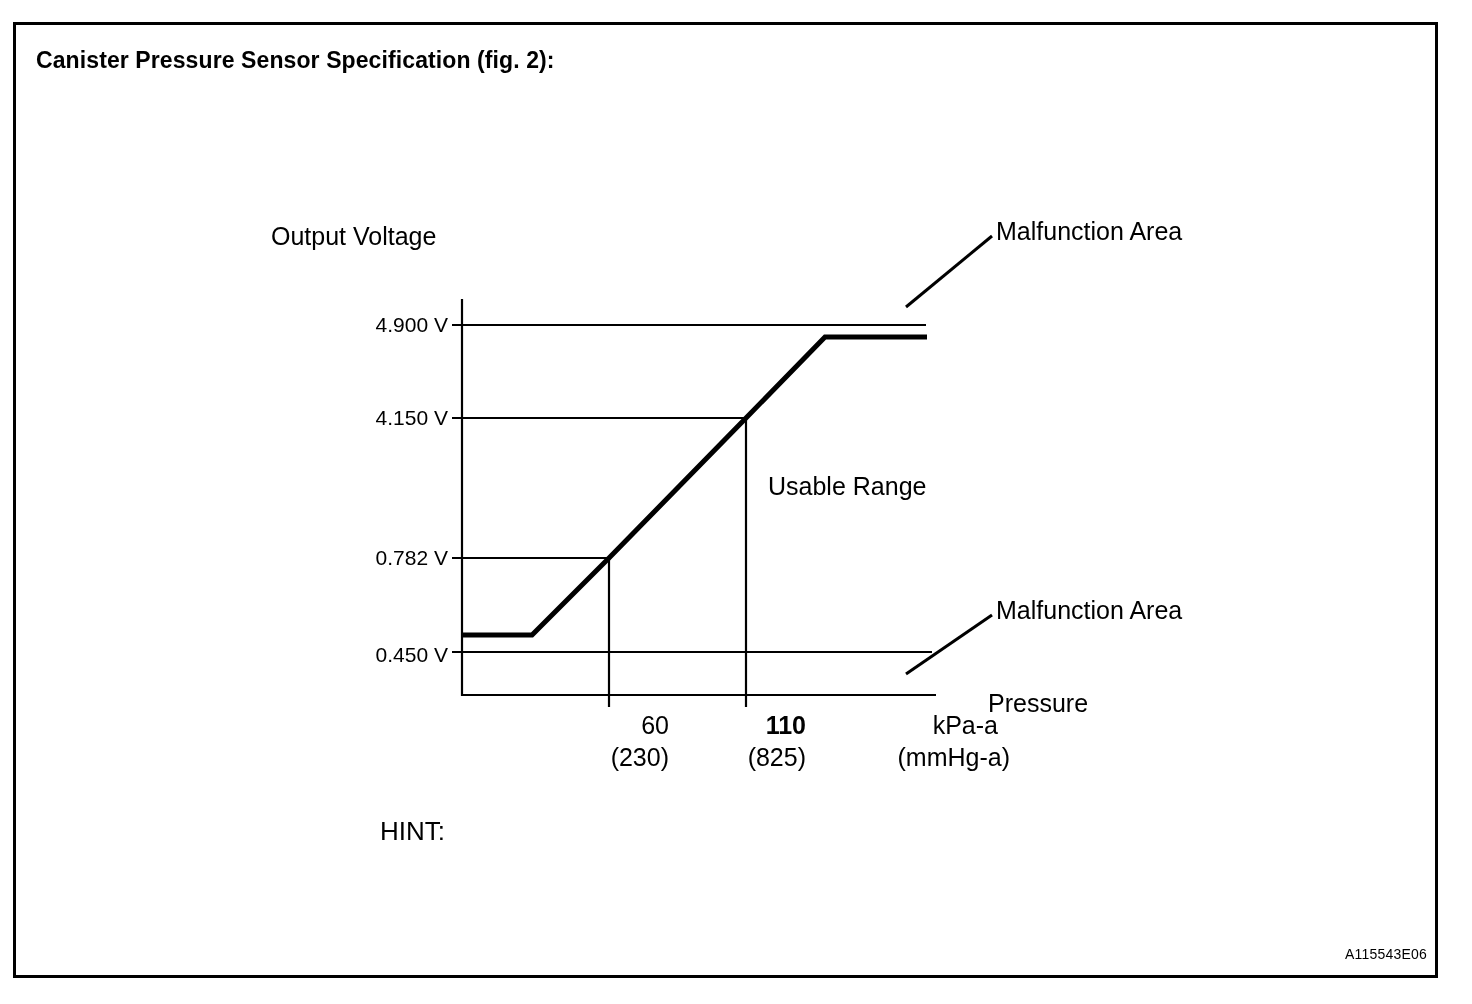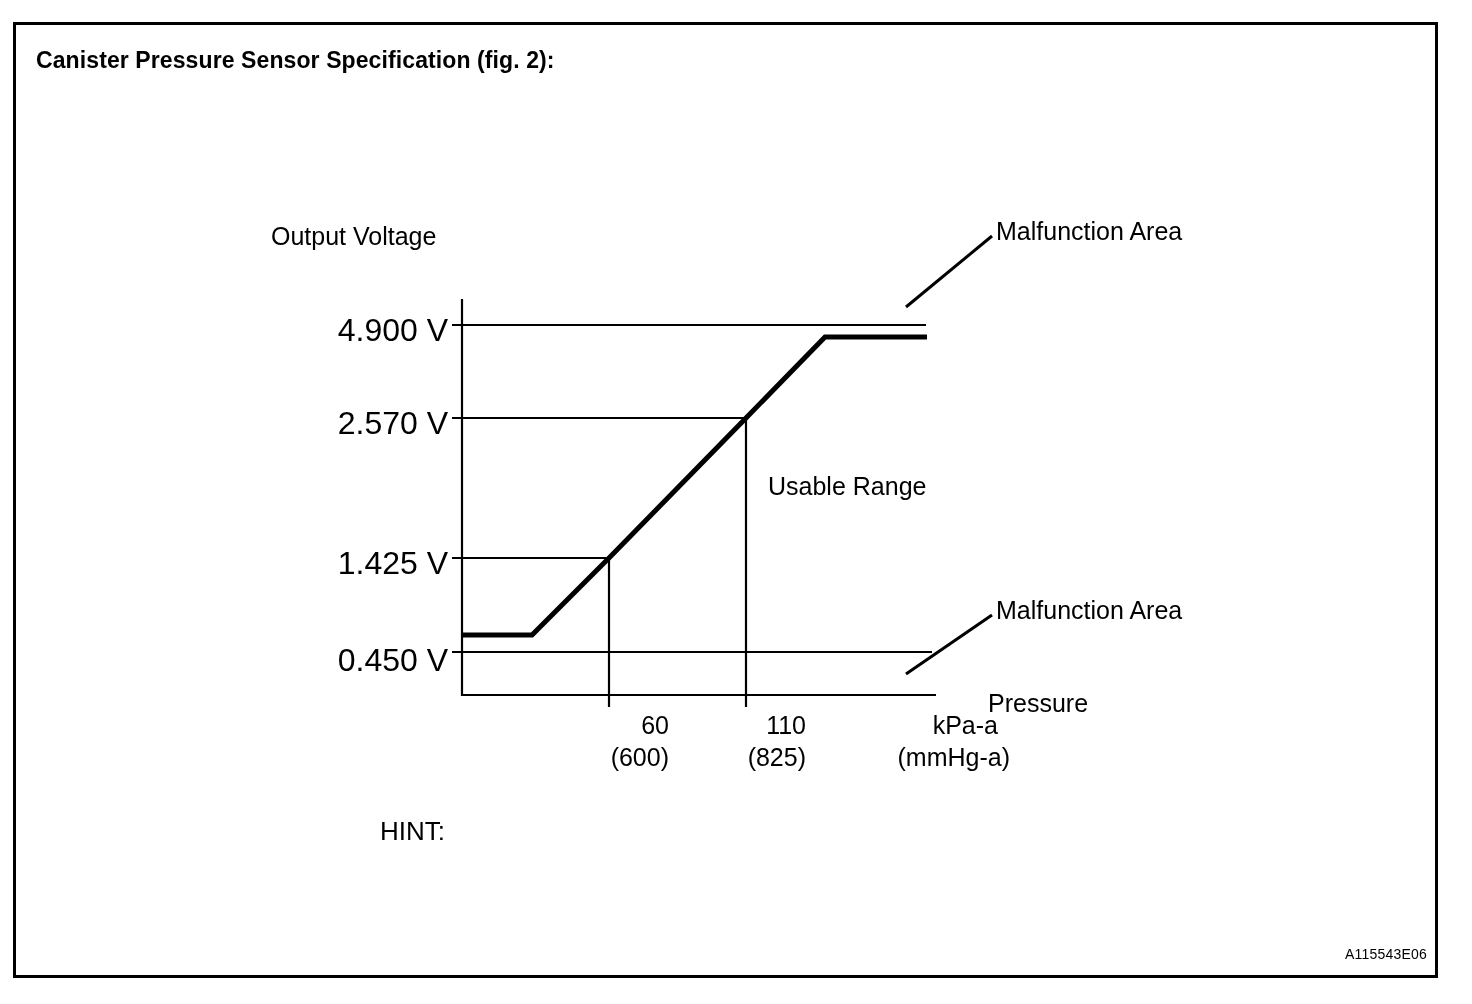--- a/index.html
+++ b/index.html
@@ -52,38 +52,38 @@
     pointer-events: none;
   }
   
   .lbl {
     position: absolute;
     font-size: 25px;
     white-space: nowrap;
     line-height: 1;
   }
   .lbl.axis-val {
-    font-size: 32px;
+    font-size: 21px;
     text-align: right;
   }
   .lbl.tick {
     font-size: 25px;
     text-align: right;
   }
   #axis-y-title { left: 271px; top: 224px; text-align: right; }
   #axis-x-title { left: 988px; top: 691px; }
 
   #v-4900 { left: 330px; top: 314px; width: 118px; }
   #v-4150 { left: 330px; top: 407px; width: 118px; }
   #v-1425 { left: 330px; top: 547px; width: 118px; }
   #v-0450 { left: 330px; top: 644px; width: 118px; }
 
   #tick-60   { left: 549px; top: 713px; width: 120px; }
   #tick-60b  { left: 549px; top: 745px; width: 120px; }
-  #tick-110  { left: 686px; top: 713px; width: 120px; }
+  #tick-110  { left: 686px; top: 713px; width: 120px; font-weight: bold; }
   #tick-110b { left: 686px; top: 745px; width: 120px; }
   #unit-kpa  { left: 874px; top: 713px; width: 124px; }
   #unit-mmhg { left: 862px; top: 745px; width: 148px; }
 
   #ann-malf-top    { left: 996px; top: 219px; }
   #ann-usable      { left: 768px; top: 474px; }
   #ann-malf-bottom { left: 996px; top: 598px; }
 
   #hint-label { left: 380px; top: 818px; font-size: 26px; }
   #hint-text  { left: 372px; top: 871px; font-size: 26px; }
@@ -129,26 +129,26 @@
     <line x1="906" y1="307" x2="992" y2="236" stroke="#000000" stroke-width="3"></line>
 
     <line x1="906" y1="674" x2="992" y2="615" stroke="#000000" stroke-width="3"></line>
   </svg>
 
   <div class="lbl" id="axis-y-title">Output Voltage</div>
 
   <div class="lbl" id="axis-x-title">Pressure</div>
 
   <div class="lbl axis-val" id="v-4900">4.900 V</div>
-  <div class="lbl axis-val" id="v-4150">2.570 V</div>
-  <div class="lbl axis-val" id="v-1425">1.425 V</div>
+  <div class="lbl axis-val" id="v-4150">4.150 V</div>
+  <div class="lbl axis-val" id="v-1425">0.782 V</div>
   <div class="lbl axis-val" id="v-0450">0.450 V</div>
 
   <div class="lbl tick" id="tick-60">60</div>
-  <div class="lbl tick" id="tick-60b">(600)</div>
+  <div class="lbl tick" id="tick-60b">(230)</div>
 
   <div class="lbl tick" id="tick-110">110</div>
   <div class="lbl tick" id="tick-110b">(825)</div>
 
   <div class="lbl tick" id="unit-kpa">kPa-a</div>
   <div class="lbl tick" id="unit-mmhg">(mmHg-a)</div>
 
   <div class="lbl" id="ann-malf-top">Malfunction Area</div>
   <div class="lbl" id="ann-usable">Usable Range</div>
   <div class="lbl" id="ann-malf-bottom">Malfunction Area</div>

